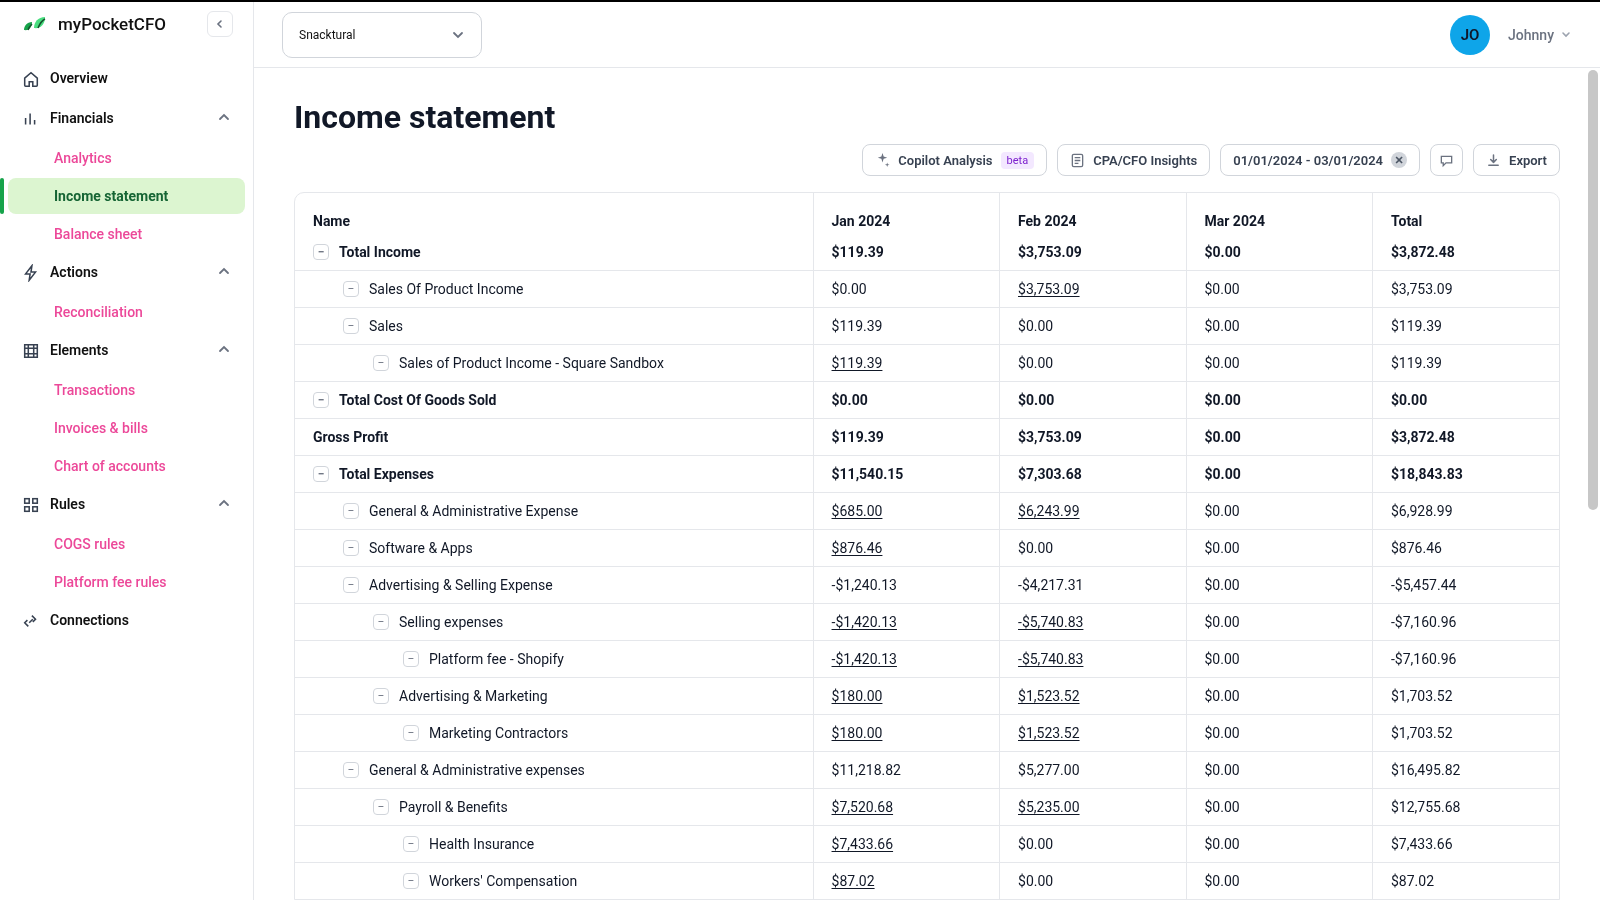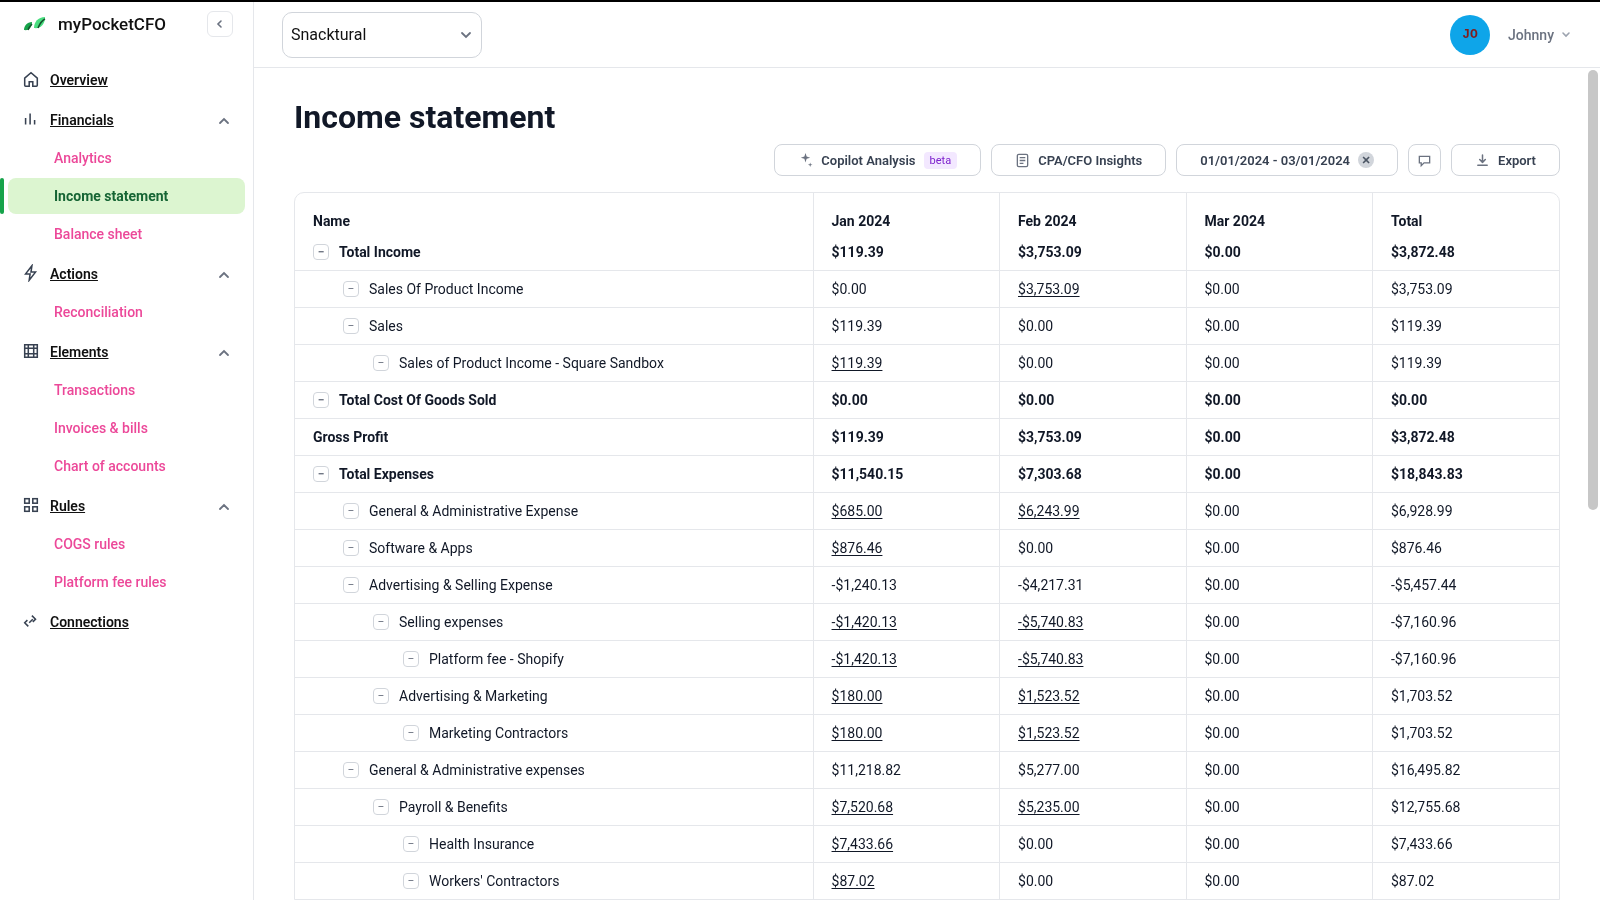--- a/index.html
+++ b/index.html
@@ -8,40 +8,40 @@
 .app { display: flex; height: 100%; border-top: 2px solid #000; }
 
 
 .sidebar { width: 254px; border-right: 1px solid #e5e7eb; display: flex; flex-direction: column; padding: 0 8px; }
 .logo-row { display: flex; align-items: center; gap: 8px; padding: 6px 12px 20px; justify-content: space-between; }
 .logo { display: flex; align-items: center; gap: 6px; }
 .logo-mark { width: 32px; height: 32px; }
 .logo-text { font-size: 17px; font-weight: 500; color: #111; }
 .collapse-btn { width: 26px; height: 26px; border: 1px solid #e5e7eb; border-radius: 6px; display: flex; align-items: center; justify-content: center; color: #6b7280; cursor: pointer; }
 .nav { display: flex; flex-direction: column; gap: 2px; }
-.nav-group-head { display: flex; align-items: flex-end; gap: 10px; padding: 10px 14px; font-weight: 600; color: #111; border-radius: 8px; cursor: pointer; text-decoration: underline; }
+.nav-group-head { display: flex; align-items: flex-start; gap: 10px; padding: 10px 14px; font-weight: 600; color: #111; border-radius: 8px; cursor: pointer; }
 .nav-group-head .chev { margin-left: auto; color: #6b7280; }
 .nav-item { display: flex; align-items: center; gap: 10px; padding: 10px 14px 10px 46px; color: #ec4899; border-radius: 8px; cursor: pointer; font-weight: 500; }
 .nav-item.active { background: #dcf5d0; color: #166534; font-weight: 700; position: relative; }
 .nav-item.active::before { content: ""; position: absolute; left: -8px; top: 0; bottom: 0; width: 4px; background: #16a34a; border-radius: 2px; }
 .nav-icon { width: 18px; height: 18px; flex: 0 0 18px; color: #374151; }
 
 
 .main { flex: 1; display: flex; flex-direction: column; }
 .topbar { height: 66px; border-bottom: 1px solid #e5e7eb; display: flex; align-items: center; padding: 0 28px; gap: 18px; }
-.company-select { width: 200px; height: 46px; border: 1px solid #d1d5db; border-radius: 10px; display: flex; align-items: center; justify-content: space-between; padding: 0 8px; font-size: 16px; color: #111; cursor: pointer; }
+.company-select { width: 200px; height: 46px; border: 1px solid #d1d5db; border-radius: 10px; display: flex; align-items: center; justify-content: space-between; padding: 0 16px; font-size: 12px; color: #111; cursor: pointer; }
 .topbar .spacer { flex: 1; }
-.avatar { width: 40px; height: 40px; border-radius: 50%; background: #0ea5e9; color: #7f1d1d; display: flex; align-items: center; justify-content: center; font-weight: 600; font-size: 13px; font-family: Liberation Mono, monospace; }
+.avatar { width: 40px; height: 40px; border-radius: 50%; background: #0ea5e9; color: #0f172a; display: flex; align-items: center; justify-content: center; font-weight: 600; font-size: 15px; }
 .user-name { color: #6b7280; font-weight: 500; display: flex; align-items: center; gap: 6px; cursor: pointer; }
 
 .content { padding: 30px 40px 0 40px; flex: 1; display: flex; flex-direction: column; overflow: hidden; }
 .page-title { font-size: 32px; font-weight: 700; margin-bottom: 8px; }
 
 .toolbar { display: flex; gap: 10px; justify-content: flex-end; margin-bottom: 16px; }
-.tbtn { height: 32px; border: 1px solid #d1d5db; border-radius: 8px; background: #fff; display: flex; align-items: center; padding: 0 23px; gap: 8px; font-size: 13px; font-weight: 600; color: #374151; cursor: pointer; }
+.tbtn { height: 32px; border: 1px solid #d1d5db; border-radius: 8px; background: #fff; display: flex; align-items: center; padding: 0 12px; gap: 8px; font-size: 13px; font-weight: 600; color: #374151; cursor: pointer; }
 .tbtn .ic { width: 15px; height: 15px; }
 .badge-beta { background: #f3e8ff; color: #7e22ce; font-size: 11px; font-weight: 400; padding: 2px 6px; border-radius: 4px; }
 .date-clear { width: 16px; height: 16px; border-radius: 50%; background: #d1d5db; color: #4b5563; display: flex; align-items: center; justify-content: center; font-size: 11px; cursor: pointer; }
 .tbtn.iconly { padding: 0 8px; }
 
 
 .table-wrap { flex: 1; overflow-y: auto; border: 1px solid #e5e7eb; border-radius: 10px 10px 0 0; }
 table { width: 100%; border-collapse: collapse; }
 thead th { text-align: left; font-weight: 700; font-size: 14px; padding: 12px 18px; border-bottom: 1px solid #e5e7eb; background: #fff; position: sticky; top: 8px; }
 th.col-name { width: 500px; }
@@ -451,21 +451,21 @@
                 </td>
                 <td class="col-val"><span class="link">$7,433.66</span></td>
                 <td class="col-val"><span>$0.00</span></td>
                 <td class="col-val"><span>$0.00</span></td>
                 <td class="col-val"><span>$7,433.66</span></td>
               </tr>
               <tr>
                 <td>
                   <div class="name-cell ind-3">
                     <span class="exp">−</span>
-                    <span>Workers' Contractors</span>
+                    <span>Workers' Compensation</span>
                   </div>
                 </td>
                 <td class="col-val"><span class="link">$87.02</span></td>
                 <td class="col-val"><span>$0.00</span></td>
                 <td class="col-val"><span>$0.00</span></td>
                 <td class="col-val"><span>$87.02</span></td>
               </tr>
               <tr>
                 <td></td>
                 <td class="col-val"></td>

